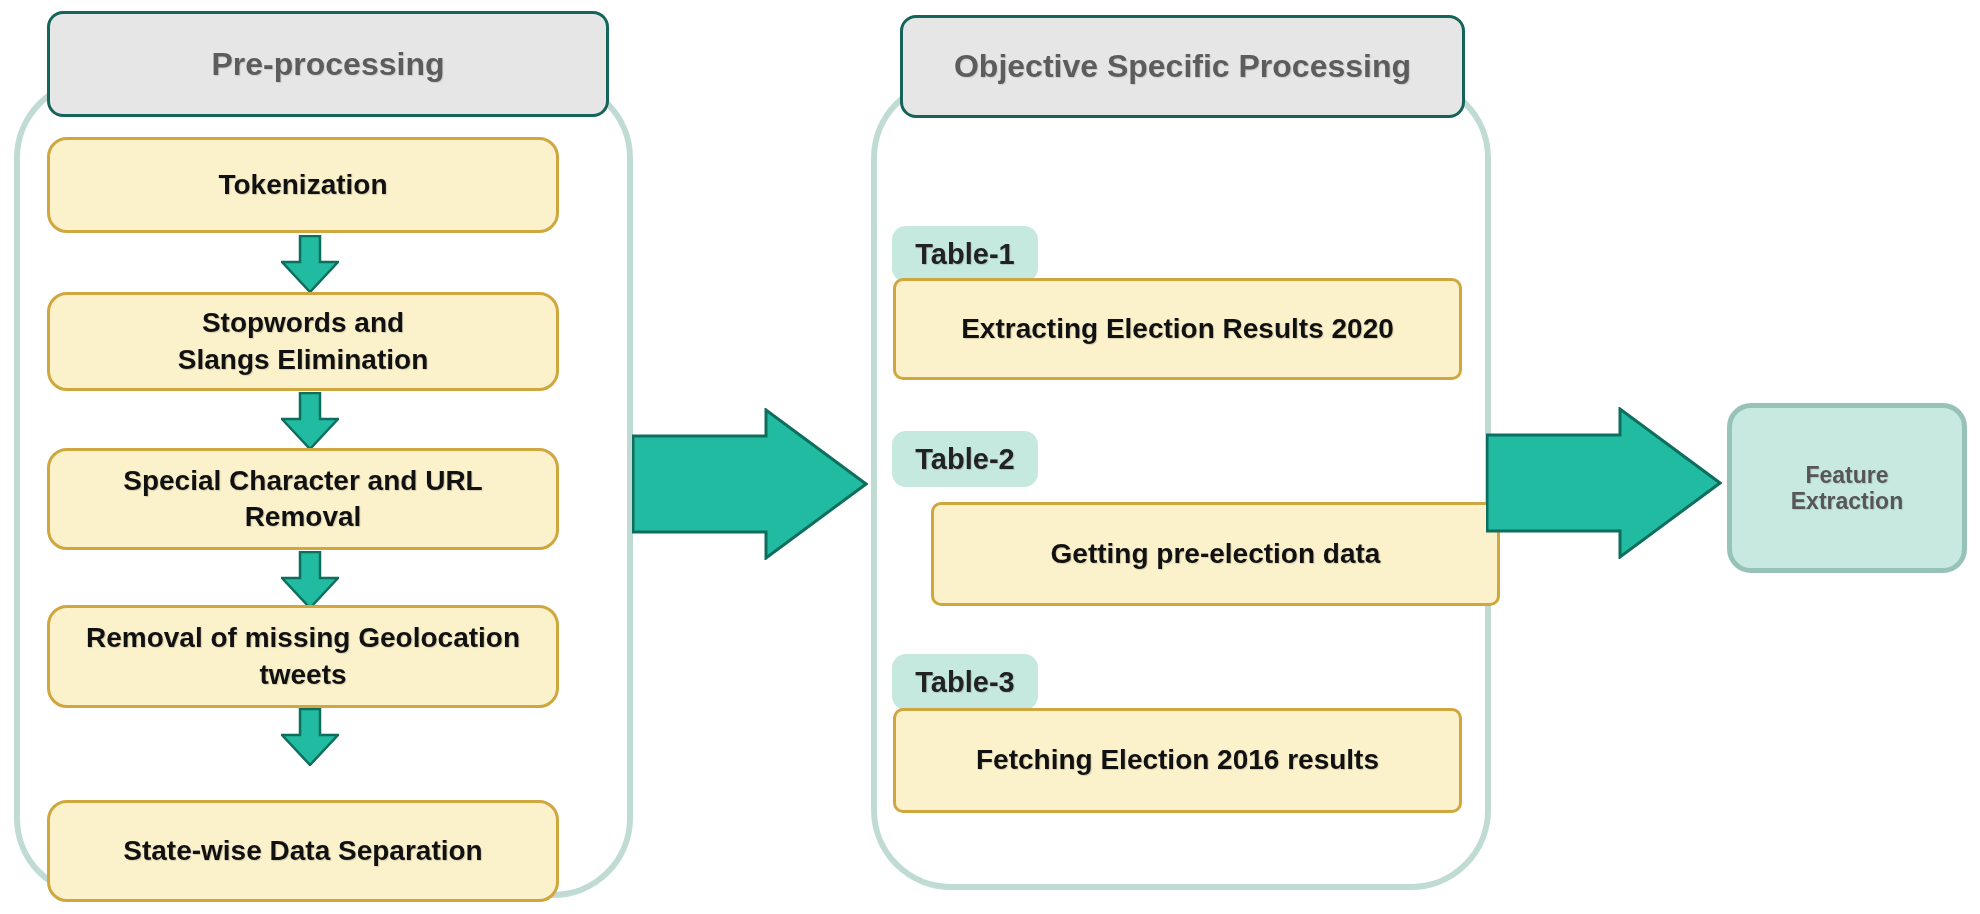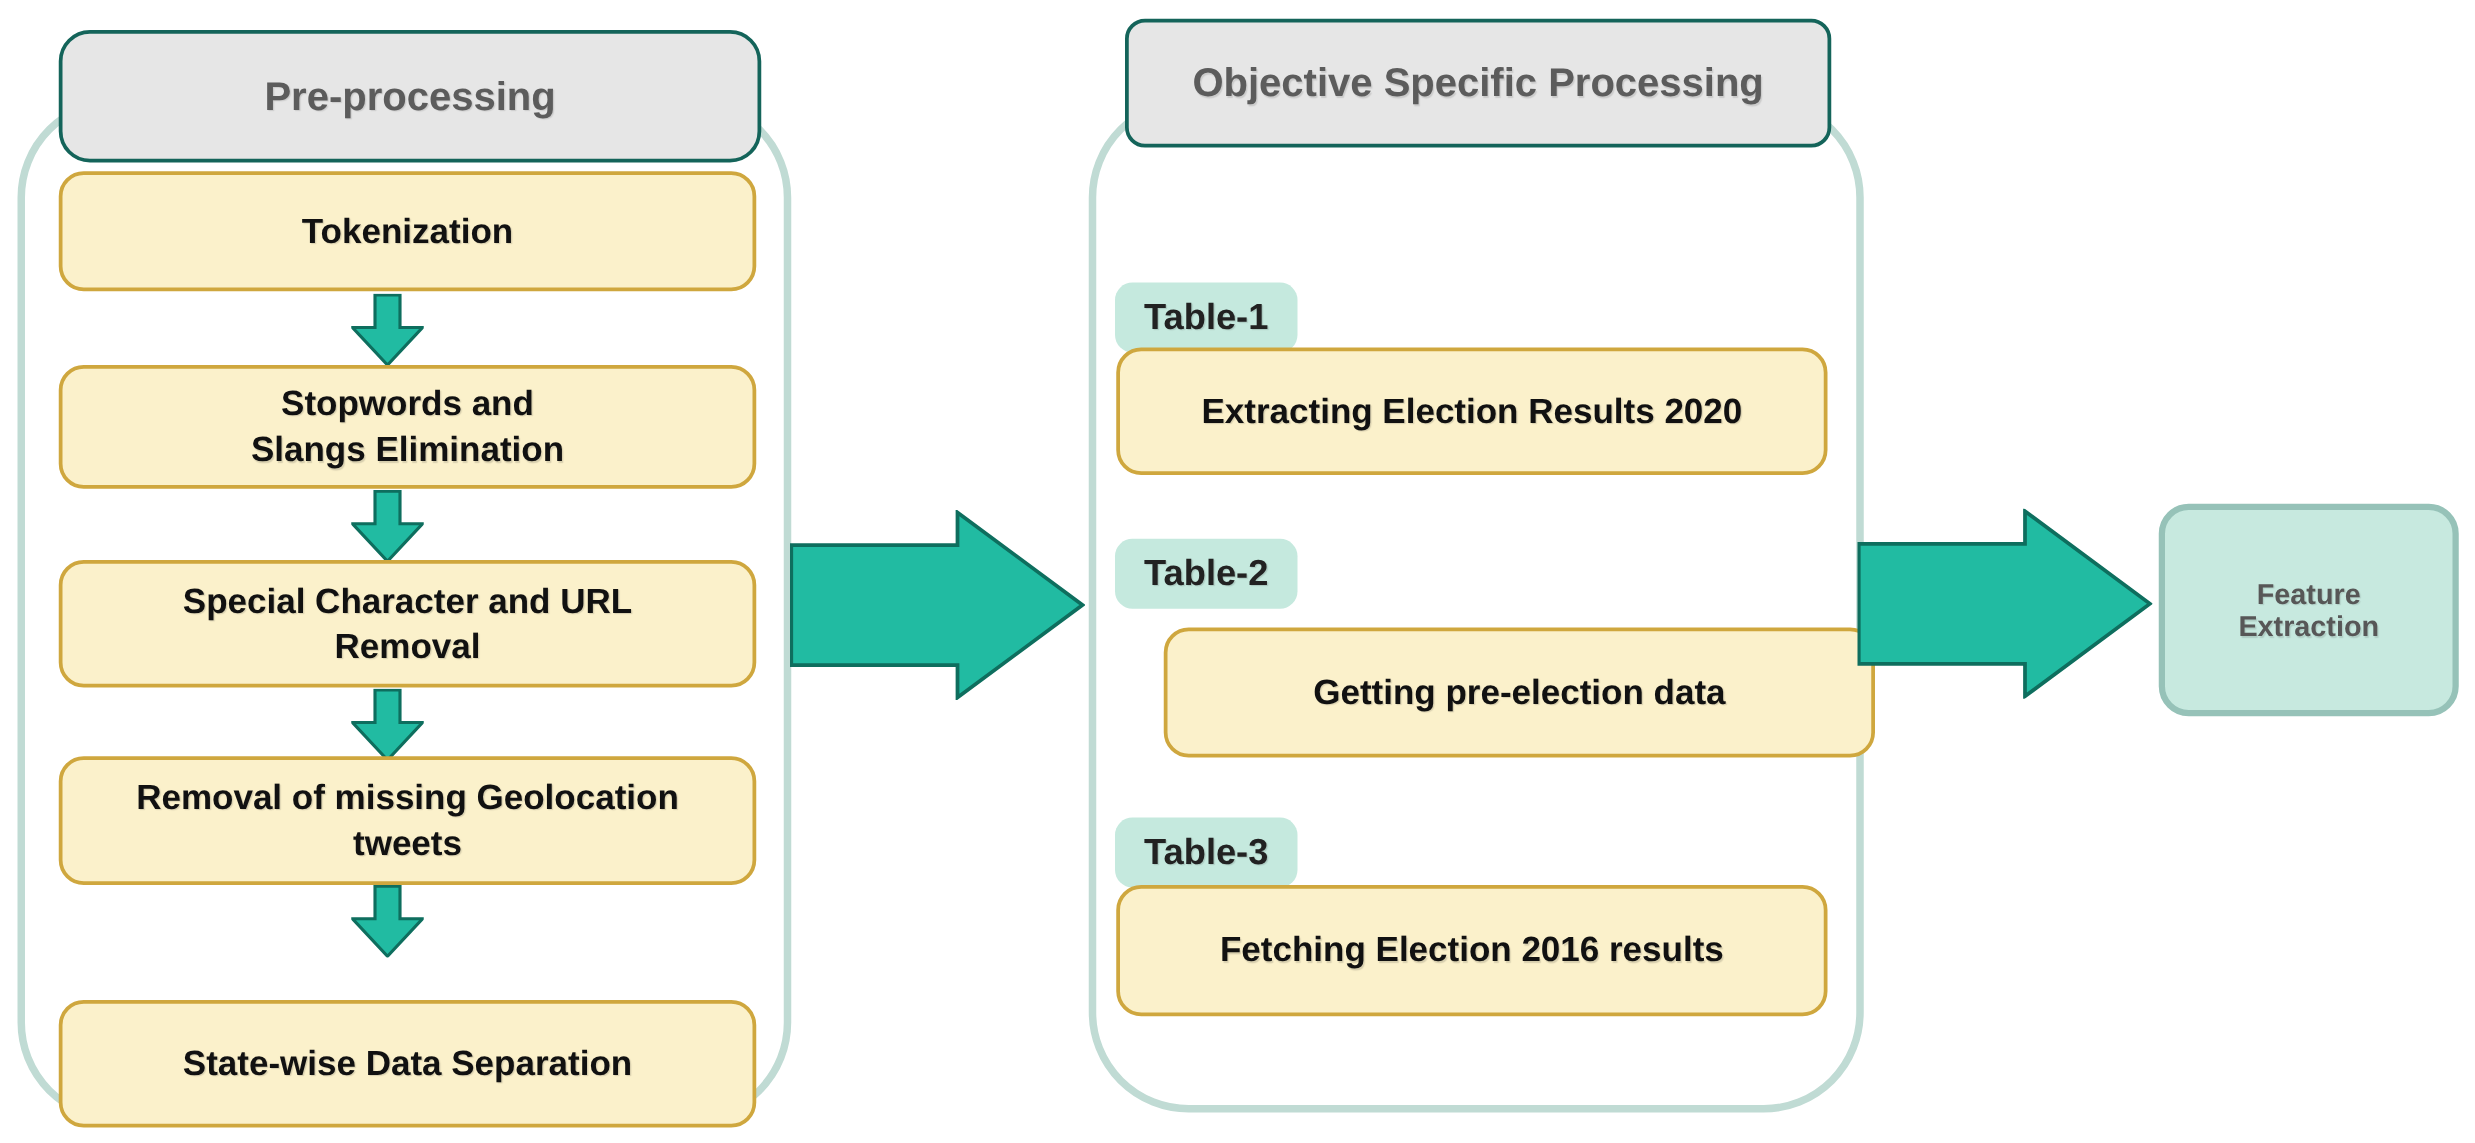--- a/index.html
+++ b/index.html
@@ -27,39 +27,39 @@
     background:var(--header-fill,#e6e6e6);
     border:3px solid var(--header-border,#14645a);
     border-radius:16px;
     box-sizing:border-box;
     display:flex;align-items:center;justify-content:center;
     font-weight:bold;font-size:32px;
     color:var(--header-text,#5c5c5c);
     z-index:3;
     text-shadow:1px 1px 1px rgba(0,0,0,0.12);
   }
-  .header-left{left:47px;top:24px;width:562px;height:106px;border-radius:25px;}
+  .header-left{left:47px;top:11px;width:562px;height:106px;}
   .header-mid{left:900px;top:15px;width:565px;height:103px;text-align:right;}
 
   
   .step-box{
     position:absolute;
     background:var(--step-fill,#fbf1cb);
     border:3px solid var(--step-border,#cfa73e);
     border-radius:20px;
     box-sizing:border-box;
     display:flex;align-items:center;justify-content:center;
     text-align:center;
     font-weight:bold;font-size:28px;line-height:1.3;
     color:var(--step-text,#111111);
     white-space:pre-line;
     z-index:2;
     text-shadow:1px 1px 1px rgba(0,0,0,0.15);
   }
-  .lcol{left:47px;width:558px;}
+  .lcol{left:47px;width:512px;}
   .s1{top:137px;height:96px;}
   .s2{top:292px;height:99px;}
   .s3{top:448px;height:102px;}
   .s4{top:605px;height:103px;}
   .s5{top:800px;height:102px;}
 
   
   .down-arrow{position:absolute;left:281px;width:58px;height:58px;z-index:1;}
   .da1{top:235px;} .da2{top:392px;} .da3{top:551px;} .da4{top:708px;}
 
@@ -73,21 +73,21 @@
     position:absolute;left:892px;width:146px;height:56px;
     background:var(--tag-fill,#c5e9de);
     border-radius:14px;
     display:flex;align-items:center;justify-content:center;
     font-weight:bold;font-size:29px;
     color:var(--tag-text,#222222);
     z-index:1;
     text-shadow:1px 1px 1px rgba(0,0,0,0.15);
   }
   .t1{top:226px;} .t2{top:431px;} .t3{top:654px;}
-  .mcol{left:893px;width:569px;}
+  .mcol{left:893px;width:569px;border-radius:10px;}
   .m1{top:278px;height:102px;}
   .m2{top:502px;height:104px;margin-left:38px;}
   .m3{top:708px;height:105px;}
 
   
   .output-box{
     position:absolute;left:1727px;top:403px;width:240px;height:170px;
     background:var(--output-fill,#c7e9df);
     border:5px solid var(--output-border,#96c2b8);
     border-radius:24px;

